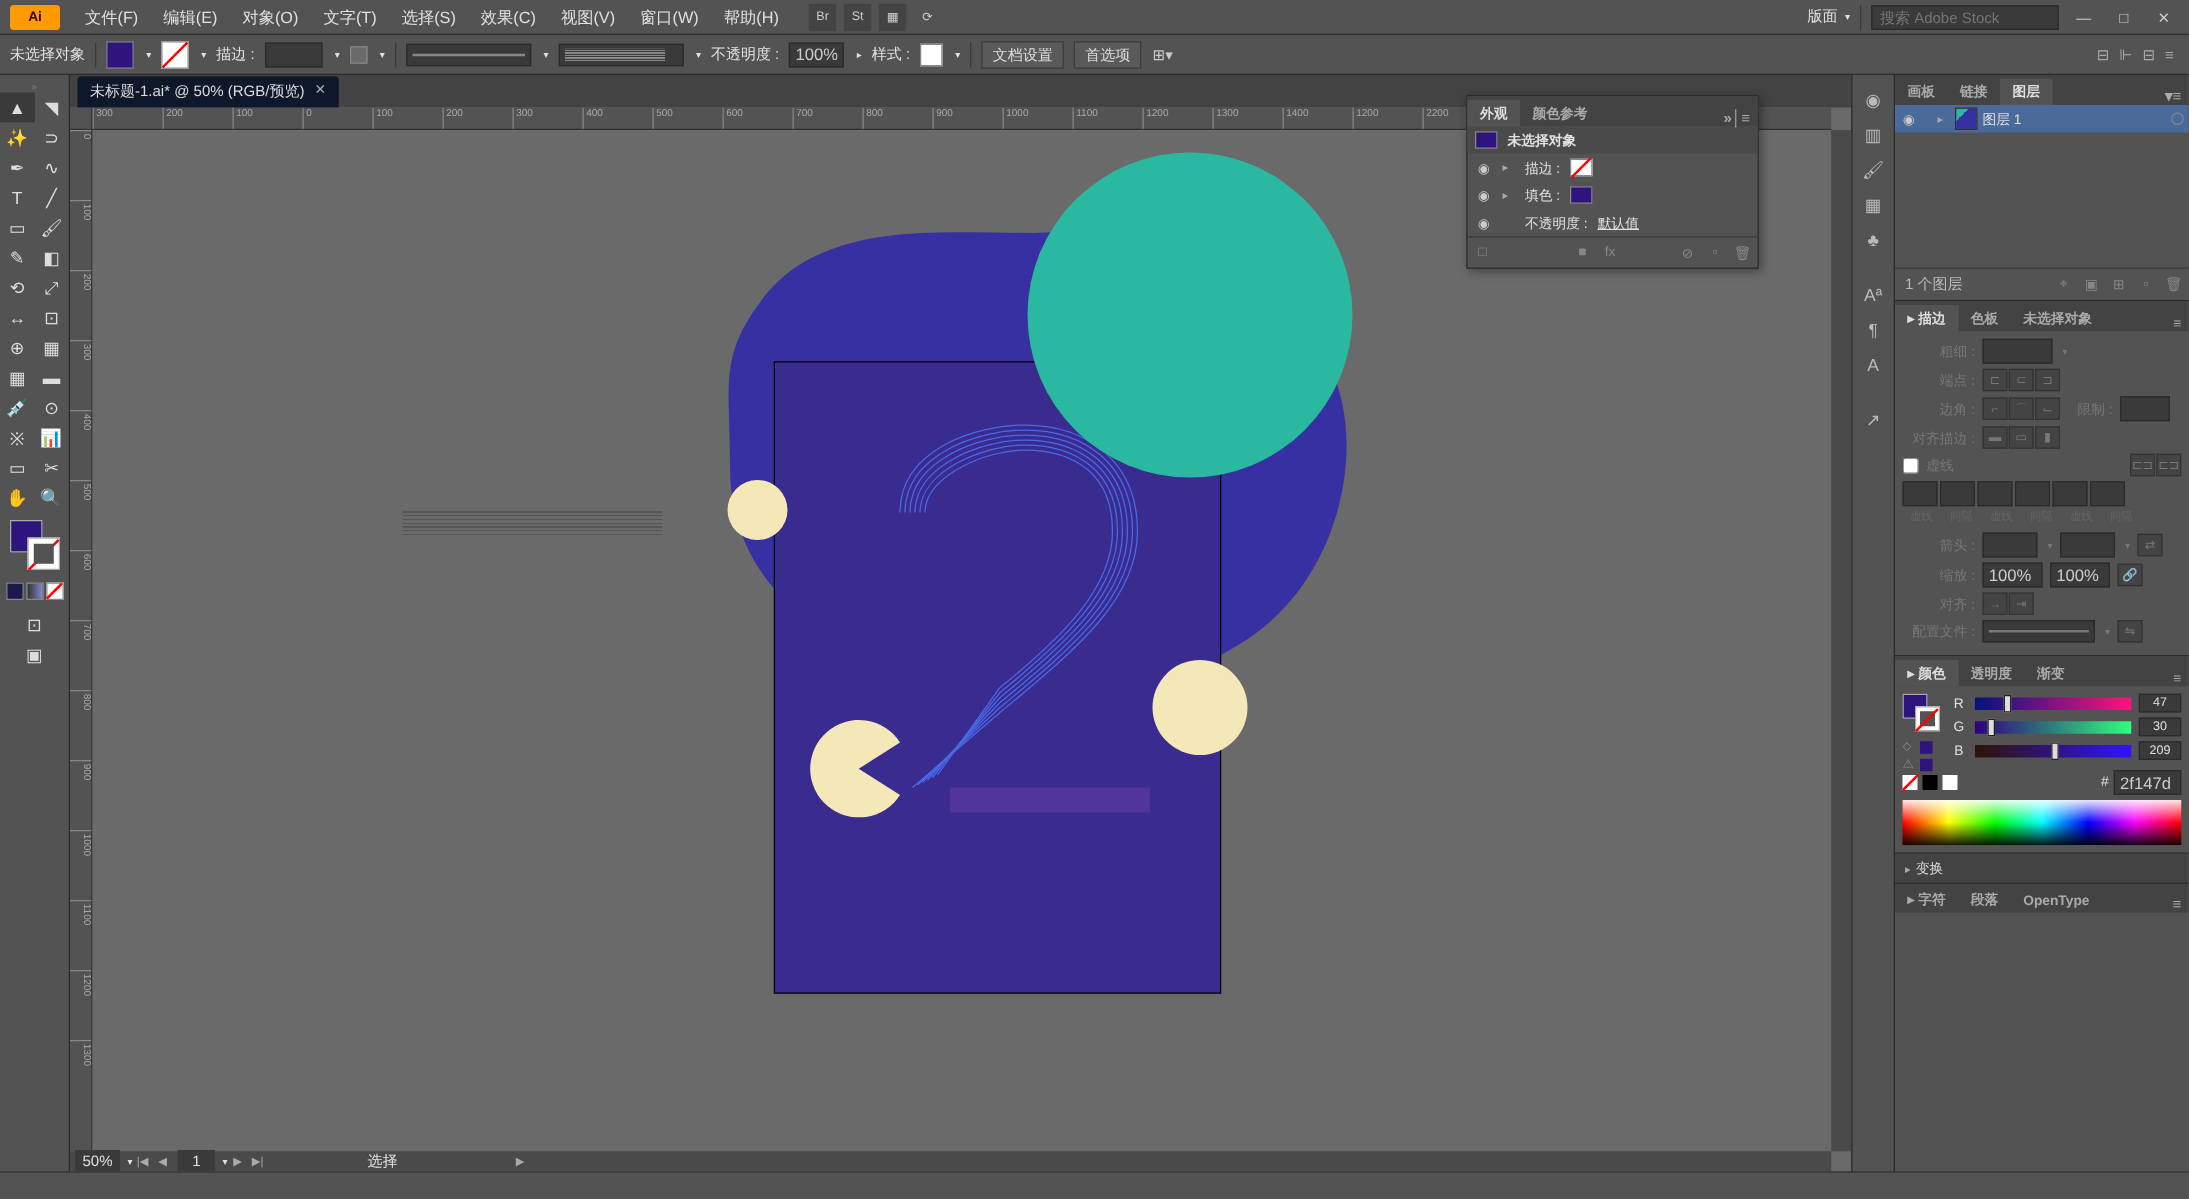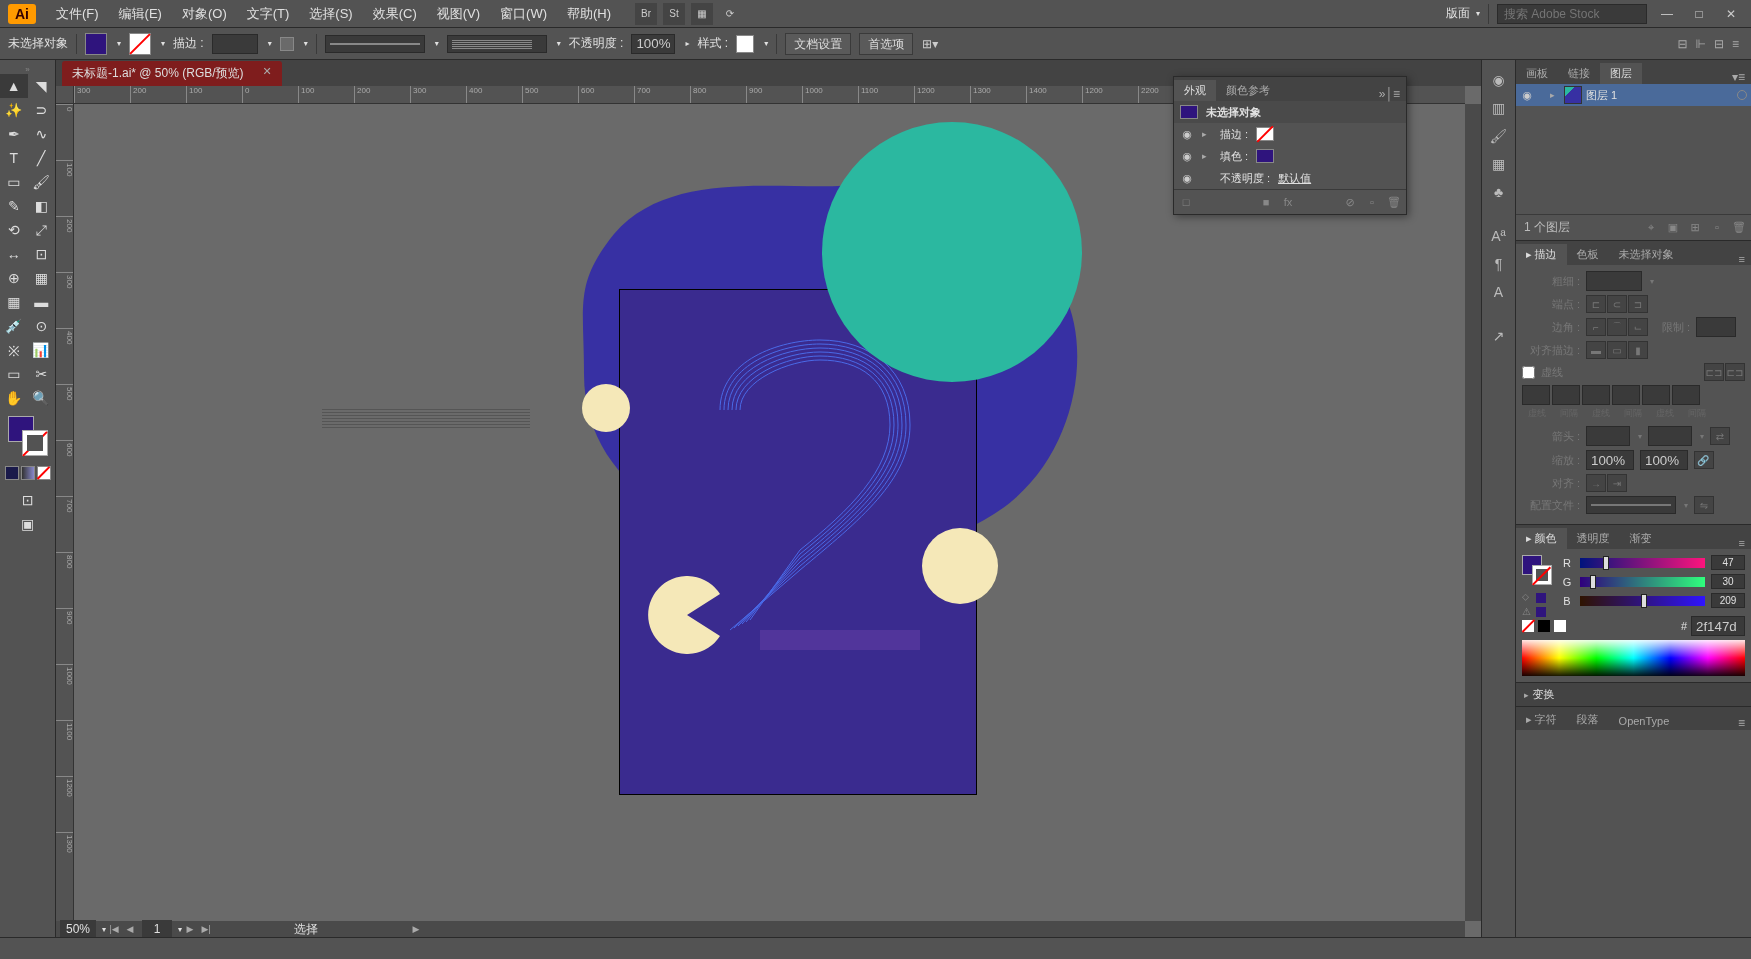--- a/index.html
+++ b/index.html
@@ -1,20 +1,20 @@
 <!DOCTYPE html>
 <html><head>
 <meta charset="utf-8">
 <style>
 * { margin: 0; padding: 0; box-sizing: border-box; user-select: none; }
 body { width: 1751px; height: 959px; background: #535353; font-family: "Microsoft YaHei", sans-serif; font-size: 12px; color: #e0e0e0; overflow: hidden; position: relative; }
 
 
 .menubar { height: 28px; background: #535353; display: flex; align-items: center; padding-left: 8px; border-bottom: 1px solid #2a2a2a; }
-.ai-logo { width: 28px; height: 20px; background: #ff9a00; color: #330000; font-weight: bold; display: flex; align-items: center; justify-content: center; border-radius: 3px; font-size: 14px; margin-right: 10px; }
+.ai-logo { width: 40px; height: 20px; background: #ff9a00; color: #330000; font-weight: bold; display: flex; align-items: center; justify-content: center; border-radius: 3px; font-size: 11px; margin-right: 10px; }
 .menu-item { padding: 0 10px; font-size: 13px; cursor: pointer; line-height: 28px; }
 .menubar-right { margin-left: auto; display: flex; align-items: center; padding-right: 8px; gap: 8px; }
 .search-stock { background: #3a3a3a; border: 1px solid #2a2a2a; padding: 2px 6px; font-size: 12px; color: #0ea5e9; width: 150px; height: 20px; }
 .win-btn { width: 24px; height: 18px; display: flex; align-items: center; justify-content: center; color: #ccc; }
 .tool-icon-small { width: 22px; height: 22px; background: #444; display: flex; align-items: center; justify-content: center; font-size: 10px; color: #ccc; }
 
 
 .controlbar { height: 32px; background: #535353; display: flex; align-items: center; padding: 0 8px; border-bottom: 1px solid #2a2a2a; gap: 8px; font-size: 12px; }
 .ctrl-swatch { width: 22px; height: 22px; border: 1px solid #888; }
 .ctrl-input { background: #3a3a3a; border: 1px solid #2a2a2a; padding: 1px 4px; color: #ccc; height: 20px; }
@@ -38,21 +38,21 @@
 .fill-box { position: absolute; top: 0; left: 0; width: 26px; height: 26px; background: #2f147d; border: 1px solid #aaa; }
 .stroke-box { position: absolute; bottom: 0; right: 0; width: 26px; height: 26px; background: #fff; border: 1px solid #aaa; }
 .stroke-box::after { content: ""; position: absolute; inset: 4px; background: #535353; }
 .stroke-box::before { content: ""; position: absolute; width: 140%; height: 2px; background: red; top: 50%; left: -20%; transform: rotate(-45deg); }
 .mini-swatches { display: flex; gap: 2px; justify-content: center; margin-top: 4px; }
 .mini-sw { width: 14px; height: 14px; border: 1px solid #888; }
 
 
 .doc-area { flex: 1; display: flex; flex-direction: column; background: #6a6a6a; }
 .tabbar { height: 26px; background: #434343; display: flex; align-items: flex-end; padding-left: 6px; }
-.doc-tab { background: #7f1d1d; padding: 4px 10px; font-size: 12px; color: #ddd; display: flex; gap: 19px; border-top-left-radius: 3px; border-top-right-radius: 3px; }
+.doc-tab { background: #0f172a; padding: 4px 10px; font-size: 12px; color: #ddd; display: flex; gap: 8px; border-top-left-radius: 3px; border-top-right-radius: 3px; }
 .tab-close { font-size: 11px; color: #aaa; cursor: pointer; }
 .canvas-wrapper { flex: 1; position: relative; overflow: hidden; }
 .ruler-h { position: absolute; top: 0; left: 18px; right: 16px; height: 18px; background: #535353; border-bottom: 1px solid #333; display: flex; font-size: 8px; color: #aaa; overflow: hidden; }
 .ruler-v { position: absolute; top: 18px; left: 0; bottom: 16px; width: 18px; background: #535353; border-right: 1px solid #333; font-size: 8px; color: #aaa; overflow: hidden; }
 .ruler-corner { position: absolute; top: 0; left: 0; width: 18px; height: 18px; background: #535353; border-right: 1px solid #333; border-bottom: 1px solid #333; }
 .ruler-tick { position: absolute; border-left: 1px solid #888; height: 18px; padding-left: 2px; }
 .ruler-tick-v { position: absolute; border-top: 1px solid #888; width: 18px; writing-mode: vertical-rl; padding-top: 2px; }
 .canvas { position: absolute; top: 18px; left: 18px; right: 16px; bottom: 16px; background: #6a6a6a; overflow: hidden; }
 .scrollbar-v { position: absolute; top: 18px; right: 0; bottom: 16px; width: 16px; background: #4a4a4a; }
 .scrollbar-h { position: absolute; bottom: 0; left: 0; right: 16px; height: 16px; background: #4a4a4a; display: flex; align-items: center; }
@@ -63,21 +63,21 @@
 .circle-cream { position: absolute; background: #f5e8b8; border-radius: 50%; }
 .rect-brush { position: absolute; background: repeating-linear-gradient(0deg, #555 0, #555 1px, #6a6a6a 1px, #6a6a6a 3px); }
 
 
 .right-icon-dock { width: 34px; background: #535353; border-left: 1px solid #2a2a2a; display: flex; flex-direction: column; align-items: center; padding-top: 8px; gap: 4px; }
 .dock-icon { width: 24px; height: 24px; display: flex; align-items: center; justify-content: center; color: #bbb; font-size: 14px; }
 
 
 .right-panels { width: 236px; background: #535353; border-left: 1px solid #2a2a2a; display: flex; flex-direction: column; overflow-y: auto; overflow-x: hidden; }
 .panel { border-bottom: 1px solid #2a2a2a; }
-.panel-tabs { display: flex; background: #434343; height: 24px; align-items: flex-end; }
+.panel-tabs { display: flex; background: #434343; height: 24px; align-items: flex-end; font-weight: bold; }
 .panel-tab { padding: 3px 10px; font-size: 11px; color: #aaa; }
 .panel-tab.active { background: #535353; color: #ddd; }
 .panel-tab-menu { margin-left: auto; padding: 0 6px; color: #aaa; }
 .panel-body { padding: 6px; font-size: 11px; }
 .panel-row { display: flex; align-items: center; gap: 6px; margin-bottom: 4px; }
 .panel-row-label { width: 58px; text-align: right; color: #bbb; }
 .panel-footer { display: flex; justify-content: flex-end; gap: 6px; padding: 4px; border-top: 1px solid #3a3a3a; }
 .panel-footer-icon { width: 16px; height: 16px; color: #888; display: flex; align-items: center; justify-content: center; font-size: 11px; }
 .collapsed-header { display: flex; align-items: center; padding: 4px 8px; font-size: 11px; color: #ddd; background: #434343; }
 .collapsed-header::before { content: "▸"; margin-right: 4px; font-size: 9px; color: #aaa; }

